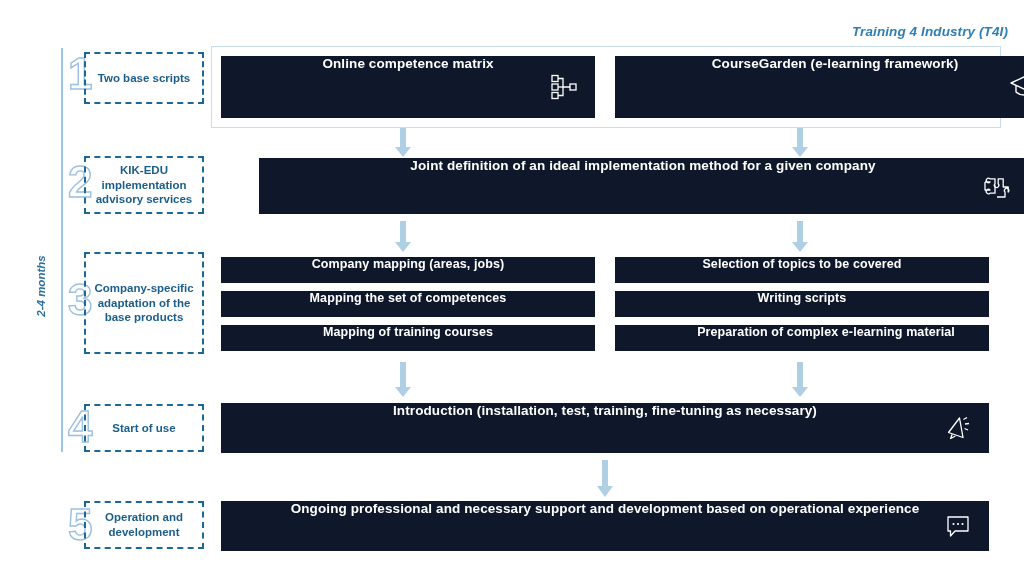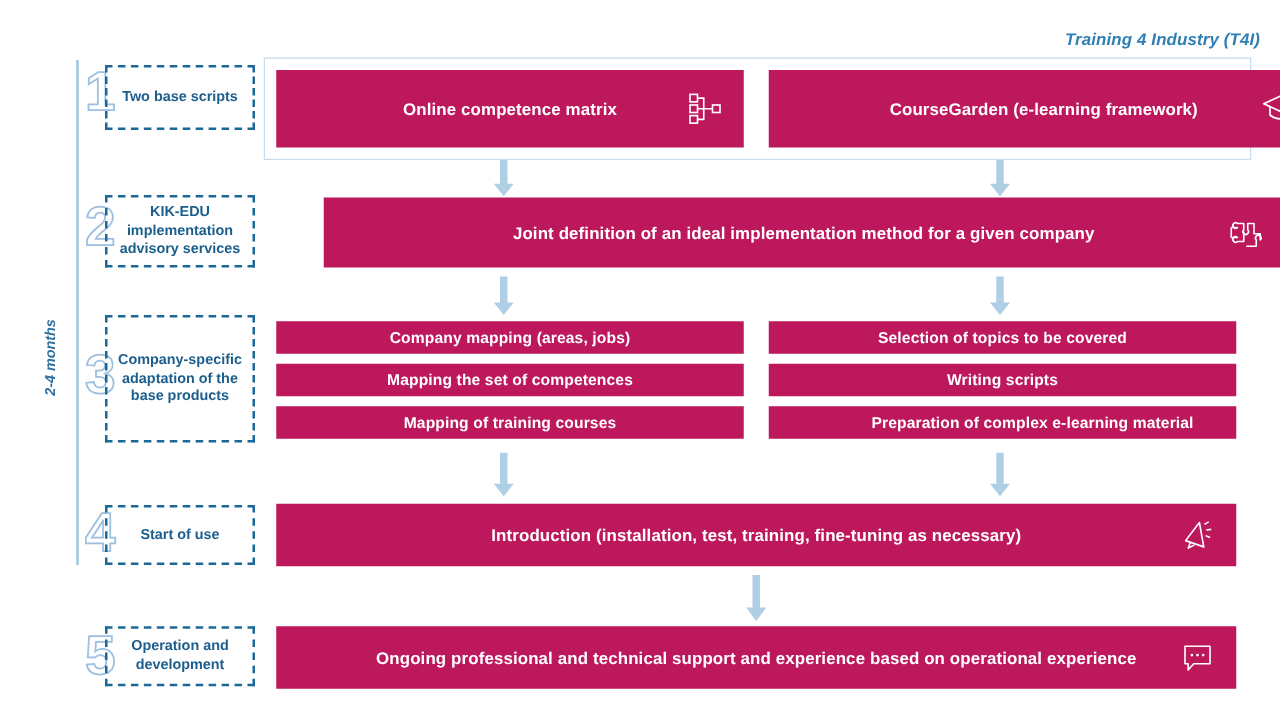--- a/index.html
+++ b/index.html
@@ -57,22 +57,22 @@
 
   
   .row1-frame{
     position:absolute;left:211px;top:46px;width:790px;height:82px;
     border:1.5px solid #c9dcec;box-sizing:border-box;background:#fff;
   }
 
   
   .bar{
     position:absolute;
-    background:#be185d;
-    display:flex;align-items:center;justify-content:center;
+    background:#0f172a;
+    display:flex;align-items:flex-start;justify-content:center;
     box-sizing:border-box;
   }
   .bar .bar-label{
     color:#ffffff;font-weight:600;
     font-size:13.5px;letter-spacing:.1px;
     text-align:center;padding:0 40px;
     white-space:nowrap;
   }
   .bar.small .bar-label{font-size:12.5px;padding:0 10px;}
   .bar .bar-icon{
@@ -226,21 +226,21 @@
         <path d="M6 0 H12 V26 H17 L9 37 L1 26 H6 Z" fill="#aecfe4"></path>
       </svg>
   </div>
 
   <div class="step-num" style="left:68px;top:503px;">5</div>
   <div class="dbox" style="left:84px;top:501px;width:120px;height:48px;">
     <span>Operation and development</span>
   </div>
 
   <div class="bar" style="left:221px;top:501px;width:768px;height:50px;">
-    <span class="bar-label">Ongoing professional and technical support and experience based on operational experience</span>
+    <span class="bar-label">Ongoing professional and necessary support and development based on operational experience</span>
     <span class="bar-icon">
       <svg width="28" height="28" viewBox="0 0 28 28" fill="none" stroke="#ffffff" stroke-width="1.3" stroke-linejoin="round">
         <path d="M4 5 H24 V19 H11 L6.5 24 V19 H4 Z"></path>
         <circle cx="9.5" cy="12" r="1.1" fill="#ffffff" stroke="none"></circle>
         <circle cx="14" cy="12" r="1.1" fill="#ffffff" stroke="none"></circle>
         <circle cx="18.5" cy="12" r="1.1" fill="#ffffff" stroke="none"></circle>
       </svg>
     </span>
   </div>
 

